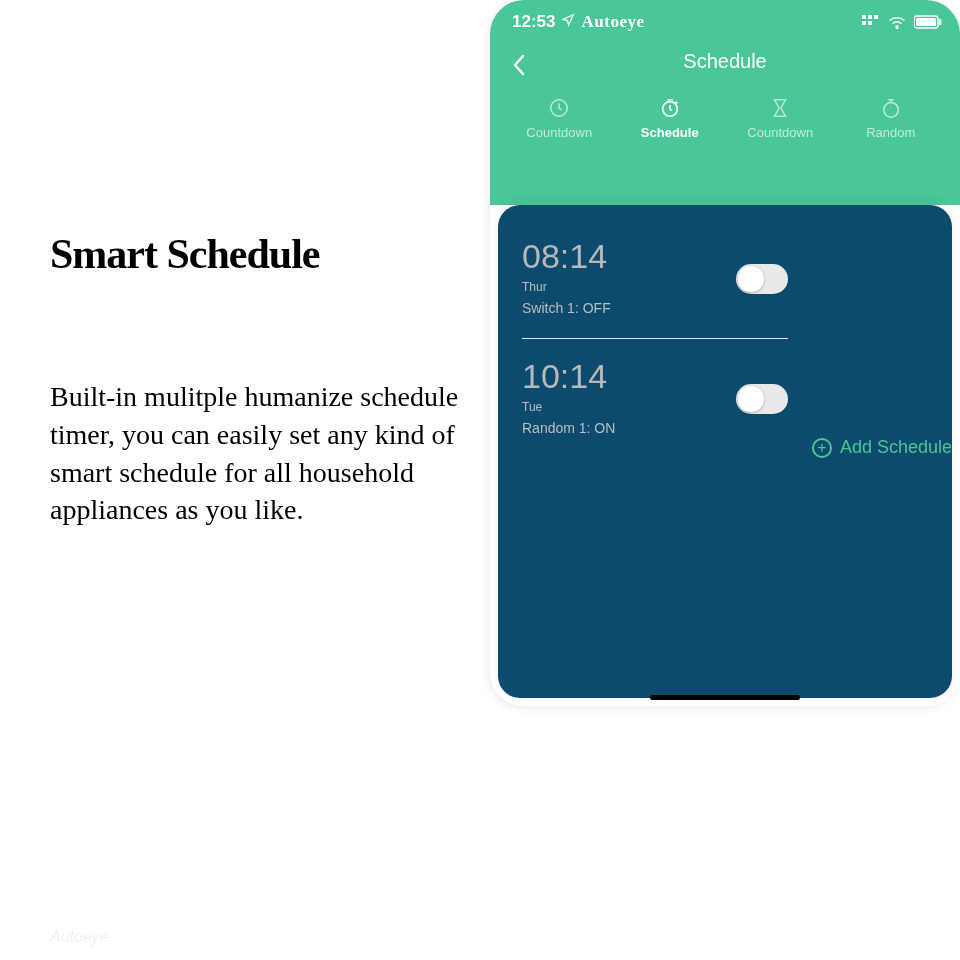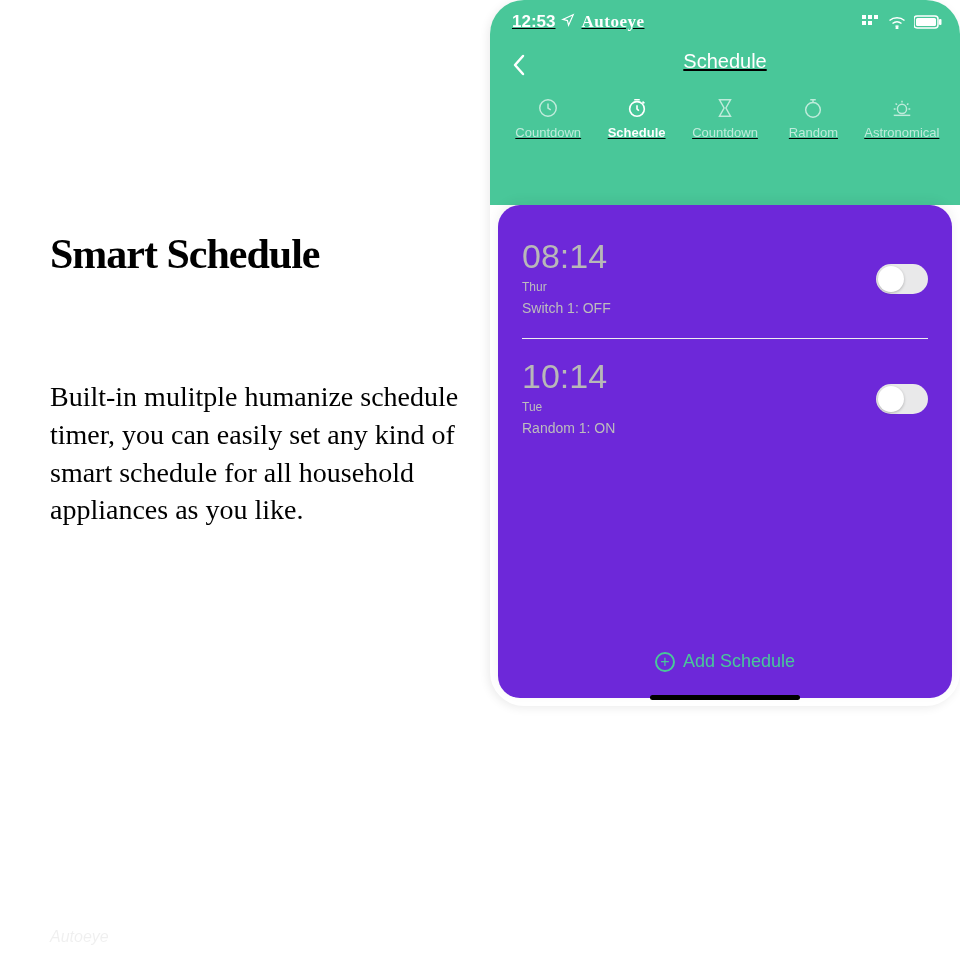--- a/index.html
+++ b/index.html
@@ -9,44 +9,43 @@
   
   .marketing { position: absolute; left: 50px; top: 230px; width: 420px; font-family: Liberation Serif, serif; }
   .marketing h1 { font-size: 42px; font-weight: 700; letter-spacing: -1px; color: #000; }
   .marketing p  { margin-top: 100px; font-size: 28px; line-height: 1.35; color: #000; font-weight: 400; }
 
   
   .phone {
     position: absolute; top: 0; right: 0; width: 470px; height: 706px;
     background: #fff; border-radius: 34px; overflow: hidden;
     box-shadow: -2px 2px 10px rgba(0,0,0,.08);
-    text-decoration: underline;
   }
   .phone-header { background: #49c799; color: #fff; height: 205px; position: relative; }
   .status-bar { display: flex; align-items: center; padding: 12px 18px 0 22px; font-size: 17px; font-weight: 600; }
   .status-left { display: flex; align-items: center; gap: 6px; }
   .status-right { margin-left: auto; display: flex; align-items: center; gap: 8px; }
   .status-right svg { display: block; }
 
   .title-row { display: flex; align-items: center; justify-content: center; position: relative; margin-top: 18px; }
   .back-btn { position: absolute; left: 12px; top: 0; padding: 4px 10px; color: #fff; font-size: 26px; line-height: 1; }
   .page-title { font-size: 20px; font-weight: 500; }
 
   .tabs { display: flex; justify-content: space-between; padding: 0 14px; margin-top: 24px; }
   .tab { flex: 1; text-align: center; color: rgba(255,255,255,.65); font-size: 13px; }
   .tab svg { display: block; margin: 0 auto 6px; opacity: .65; }
   .tab.active { color: #fff; font-weight: 600; }
   .tab.active svg { opacity: 1; }
 
   
   .card {
     position: absolute; top: 205px; left: 8px; right: 8px; bottom: 8px;
-    background: #6d28d9; border-radius: 22px;
+    background: #0c4a6e; border-radius: 22px;
     box-shadow: 0 -4px 12px rgba(0,0,0,.06);
-    display: flex; flex-direction: column;
+    display: flex; flex-direction: row;
   }
   .sched-list { flex: 1; padding: 14px 0 0; overflow: hidden; }
   .sched-item { padding: 18px 24px 22px; position: relative; }
   .sched-time { font-size: 34px; color: #b8b8b8; font-weight: 300; letter-spacing: 0; }
   .sched-day  { font-size: 12px; color: #bdbdbd; margin-top: 4px; }
   .sched-state{ font-size: 14px; color: #bdbdbd; margin-top: 6px; }
   .sched-sep  { height: 1px; background: #eee; margin: 0 24px; }
   .toggle {
     position: absolute; right: 24px; top: 50%; transform: translateY(-50%);
     width: 52px; height: 30px; border-radius: 15px; background: #e9e9ea;
@@ -160,28 +159,20 @@
           <div>Countdown</div>
         </div>
         <div class="tab">
           <svg width="22" height="22" viewBox="0 0 24 24" fill="none" stroke="#fff" stroke-width="1.6">
               <circle cx="12" cy="14" r="8"></circle>
               <path d="M12 6V3"></path>
               <path d="M9 3h6"></path>
             </svg>
           <div>Random</div>
         </div>
-        <div class="tab">
-          <svg width="22" height="22" viewBox="0 0 24 24" fill="none" stroke="#fff" stroke-width="1.6">
-              <circle cx="12" cy="13" r="5"></circle>
-              <path d="M3 20h18"></path>
-              <path d="M12 4v2M5 7l1.5 1.5M19 7l-1.5 1.5M3 13h2M19 13h2"></path>
-            </svg>
-          <div>Astronomical</div>
-        </div>
       </div>
     </div>
 
     <div class="card">
       <div class="sched-list">
 
         <div class="sched-item">
           <div class="sched-time">08:14</div>
           <div class="sched-day">Thur</div>
           <div class="sched-state">Switch 1: OFF</div>

